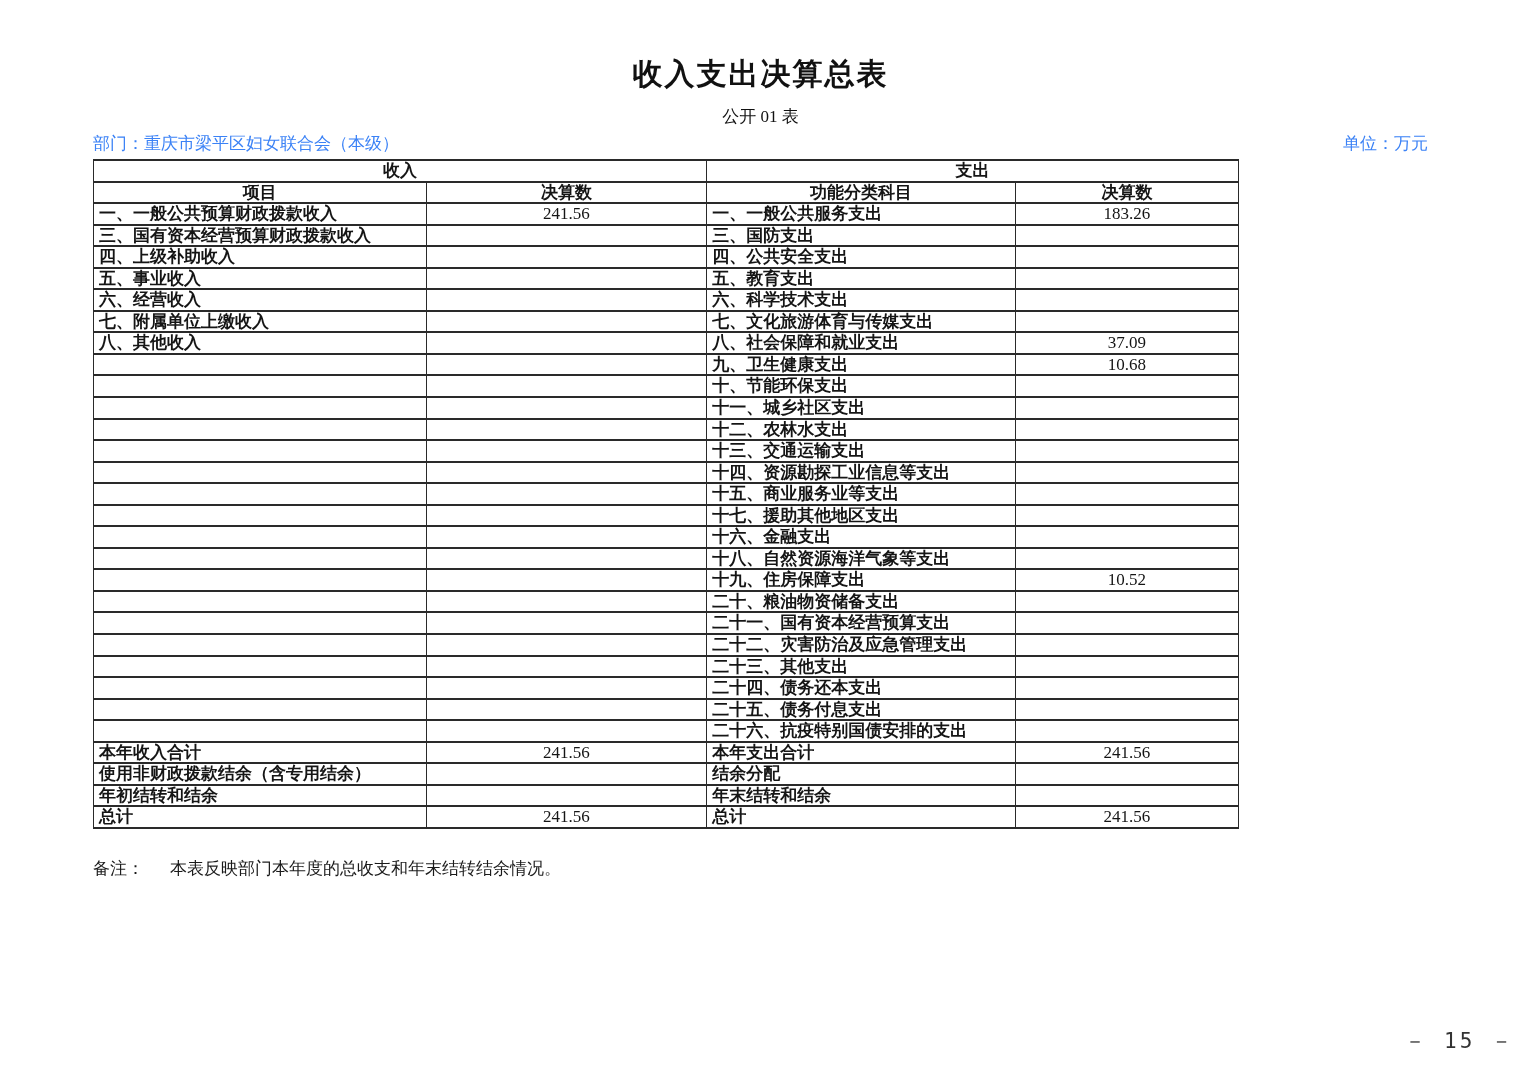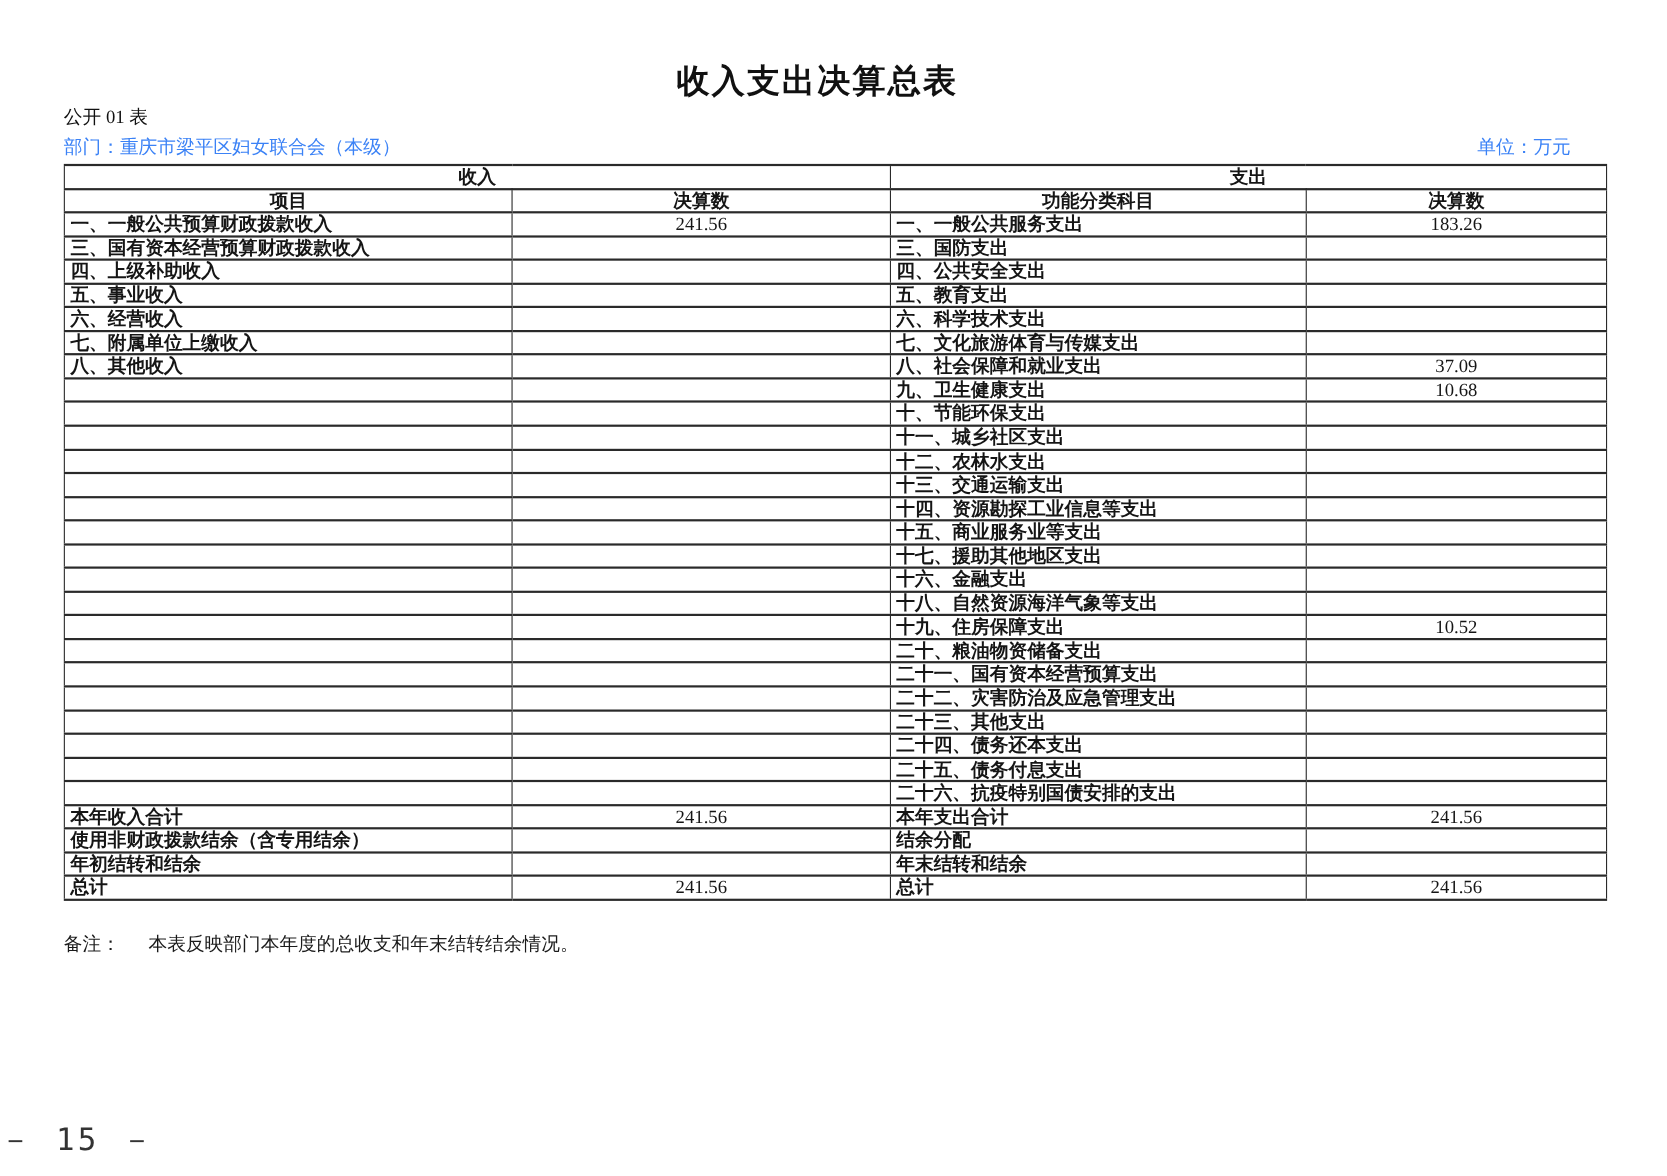--- a/index.html
+++ b/index.html
@@ -9,46 +9,47 @@
     color: #1a1a1a;
   }
   .page {
     position: relative;
     width: 1515px;
     height: 1069px;
     background: #ffffff;
     overflow: hidden;
   }
   .content {
-    padding: 0 87px 0 58px;
+    padding: 0 87px 0 93px;
   }
   .doc-title {
     margin-top: 54px;
     text-align: center;
     font-size: 30px;
     font-weight: 700;
     letter-spacing: 2px;
     color: #111;
   }
   .meta-top-right {
-    text-align: left;
+    margin-top: 10px;
+    text-align: center;
     font-size: 17px;
     color: #111;
   }
   .meta-row {
     margin-top: 4px;
     display: flex;
     justify-content: space-between;
     align-items: flex-end;
     font-size: 17px;
     color: #3b82f6;
   }
   table.acct {
     margin-top: 4px;
-    width: 1403px;
+    width: 1146px;
     border-collapse: collapse;
     table-layout: fixed;
   }
   table.acct th, table.acct td {
     border-left: 1px solid #2a2a2a;
     border-right: 1px solid #2a2a2a;
     border-top: 2px solid #2a2a2a;
     border-bottom: 2px solid #2a2a2a;
     height: 21.5px;
     padding: 0 5px;
@@ -79,23 +80,23 @@
     margin-top: 28px;
     font-size: 17px;
     color: #1a1a1a;
   }
   .note-line .note-label { margin-right: 26px; }
   .page-number {
     position: absolute;
     left: 0;
     right: 0;
     bottom: 14px;
-    text-align: left;
+    text-align: right;
     font-family: "DejaVu Sans Mono", "Liberation Mono", monospace;
-    font-size: 28px;
+    font-size: 21px;
     letter-spacing: 3px;
     color: #333;
   }
 </style>
 </head>
 <body>
 
 <div class="page">
   <div class="content">
 

